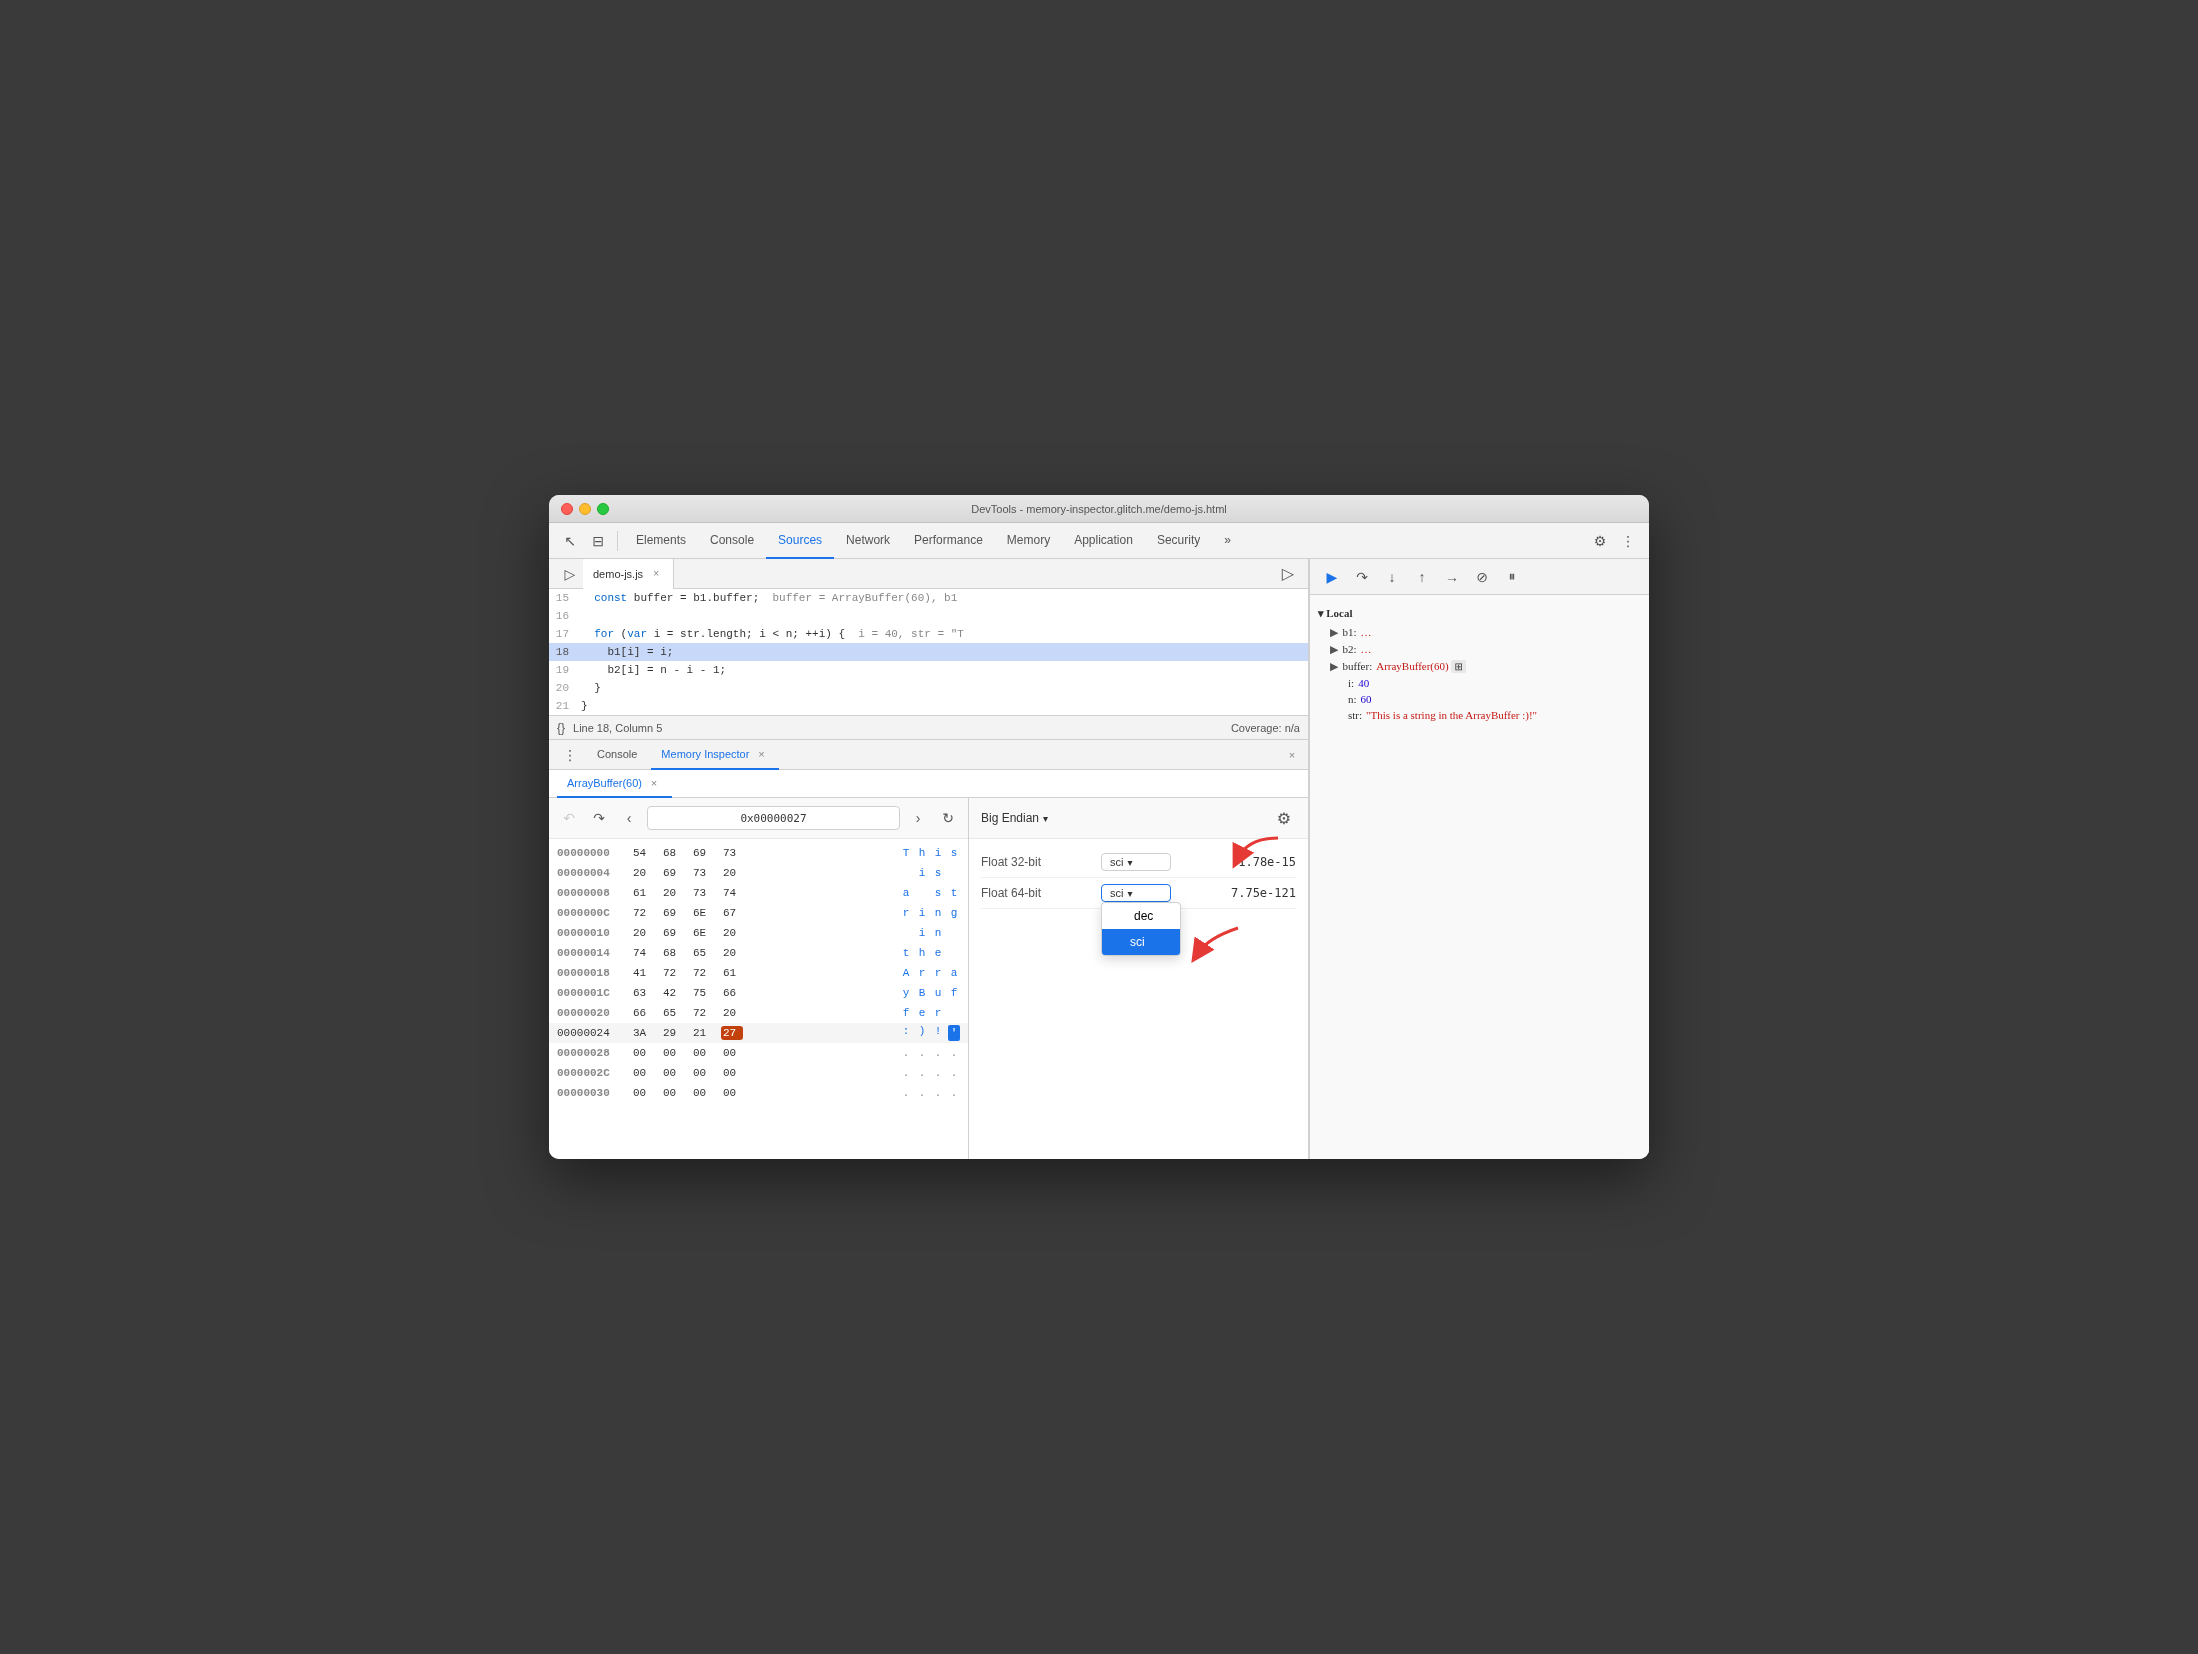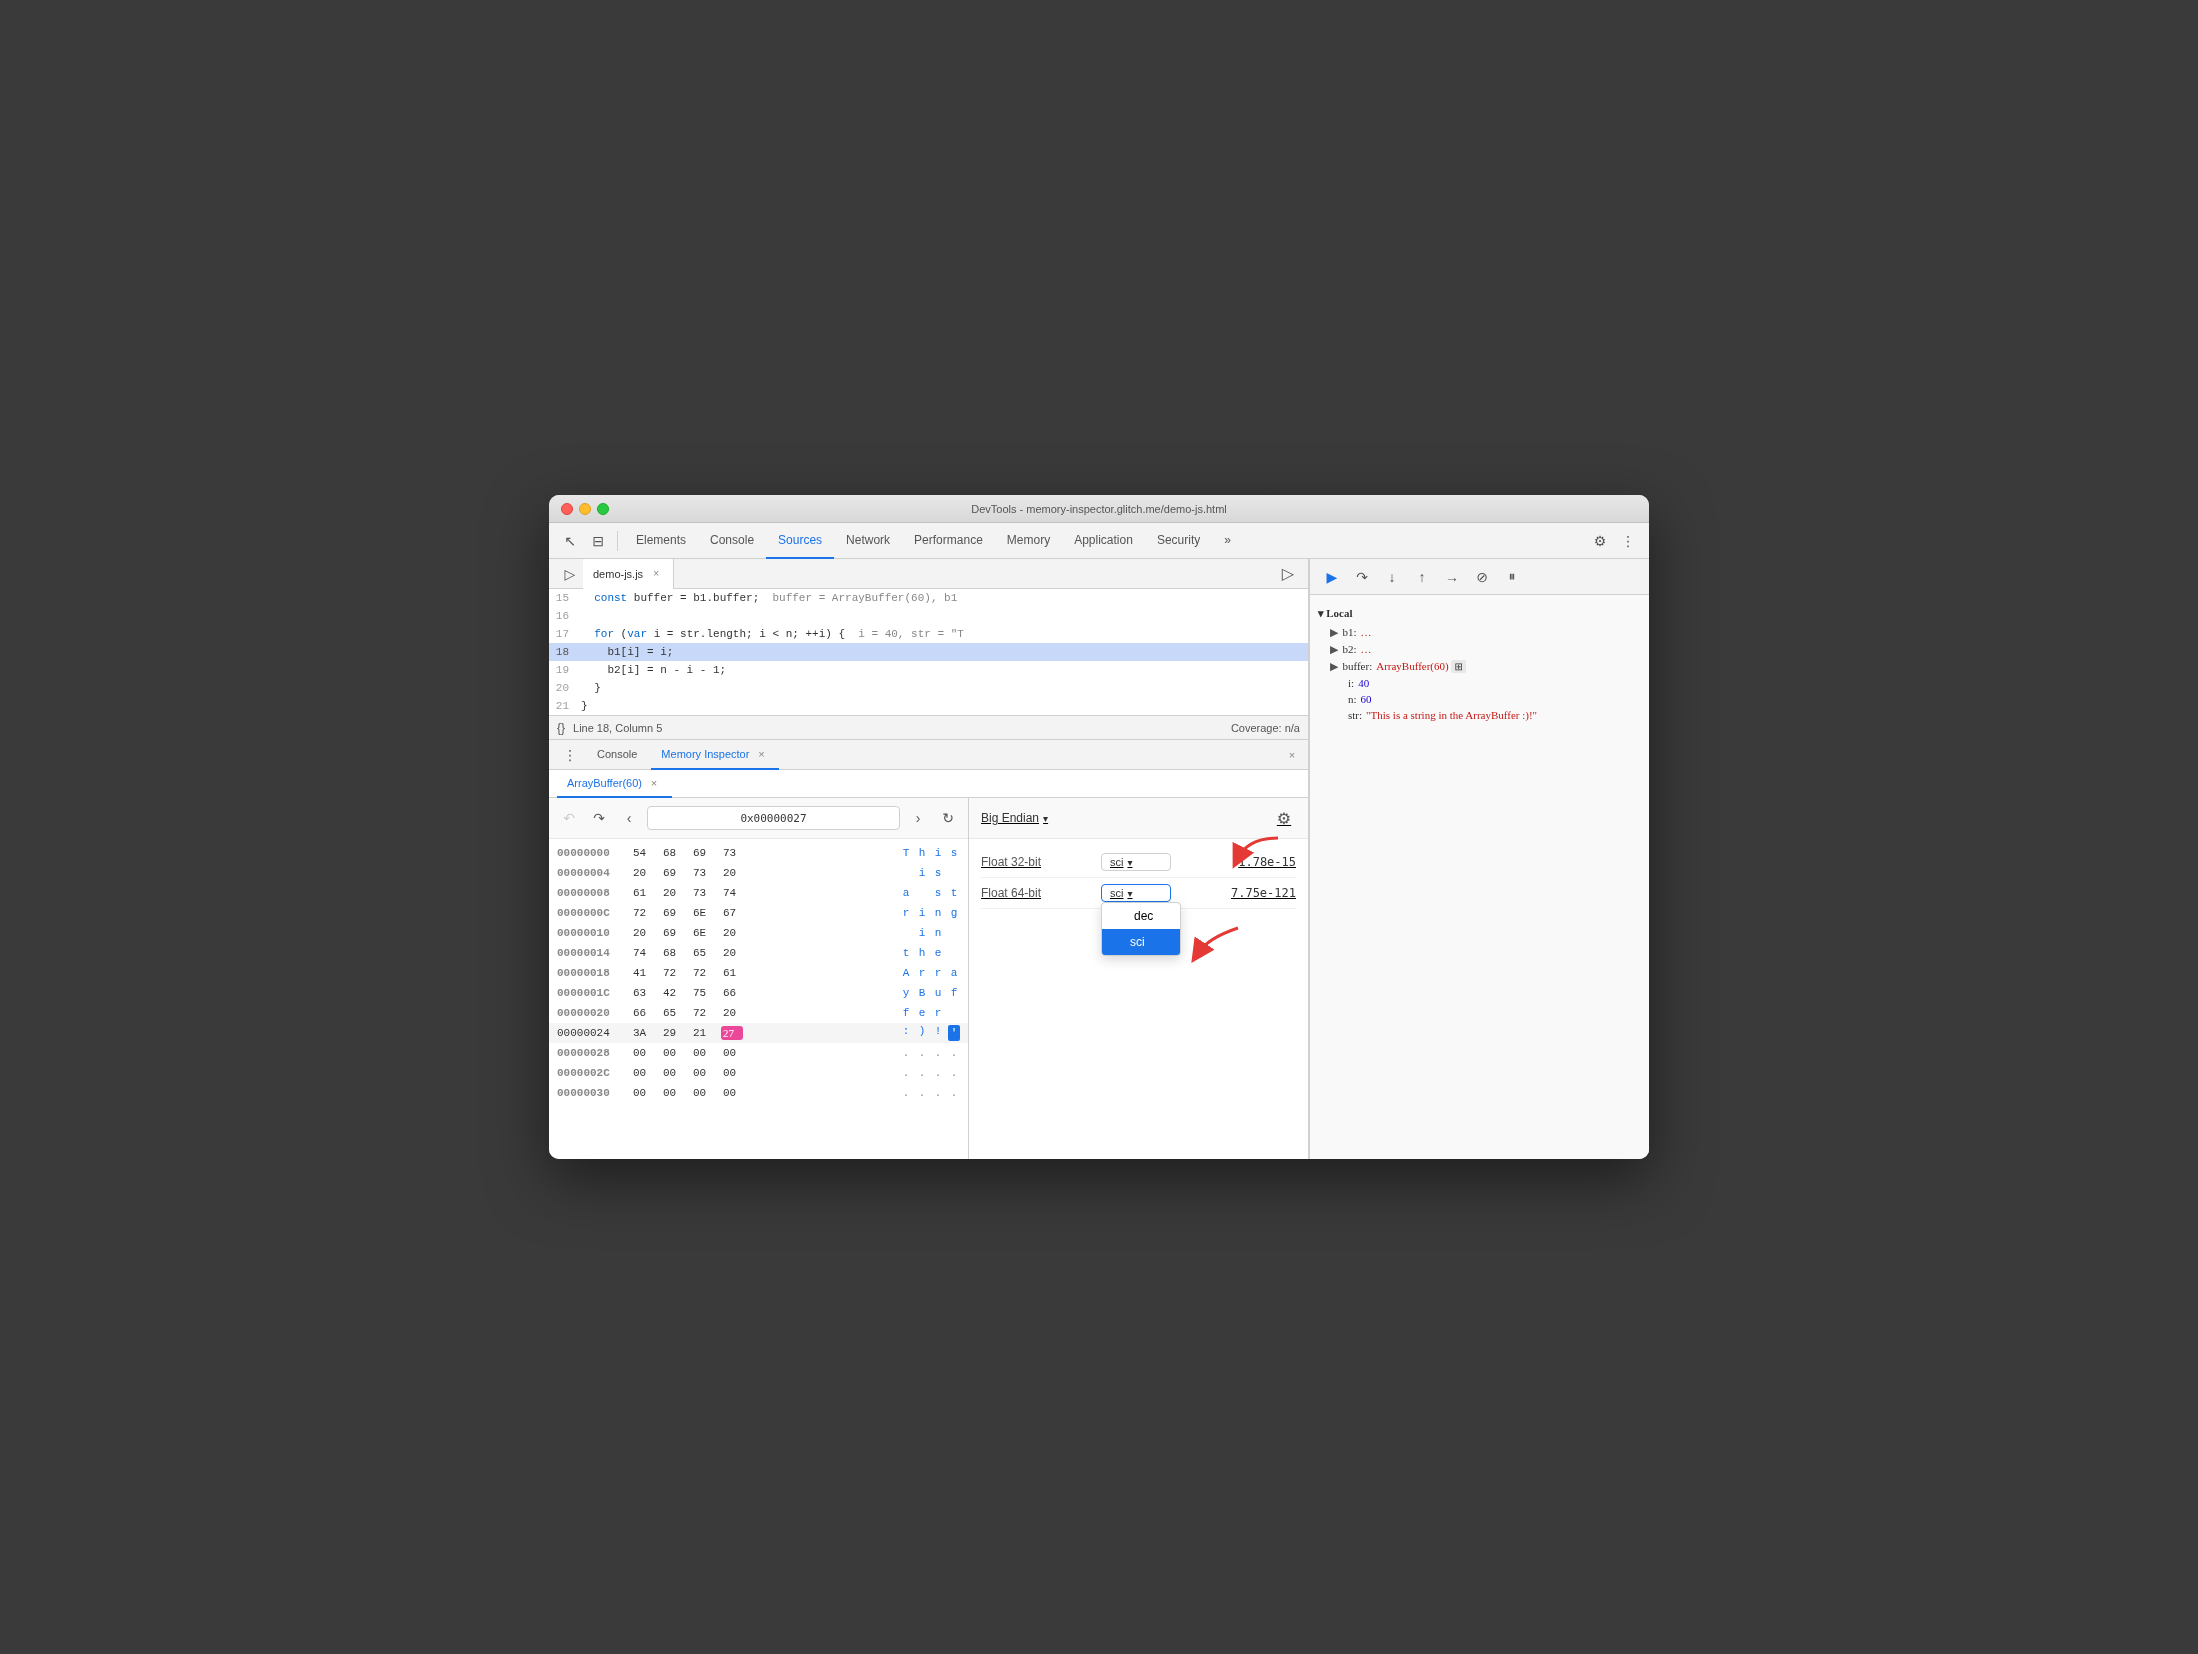--- a/index.html
+++ b/index.html
@@ -348,24 +348,23 @@
     }
     .hex-byte {
       width: 22px;
       text-align: left;
       color: #333;
       cursor: pointer;
       border-radius: 2px;
       padding: 1px 2px;
     }
     .hex-byte.selected {
-      background: #ec4899;
+      background: #c2410c;
       color: #fff;
       border-radius: 3px;
-      font-family: Liberation Serif, serif;
     }
     .hex-chars {
       display: flex;
       gap: 4px;
       padding-left: 8px;
     }
     .hex-char {
       width: 12px;
       text-align: center;
       color: #1a73e8;
@@ -376,21 +375,20 @@
       background: #1a73e8;
       color: #fff;
       border-radius: 2px;
     }
     
     .inspector-panel {
       flex: 1;
       display: flex;
       flex-direction: column;
       overflow: hidden;
-      text-decoration: underline;
     }
     .inspector-toolbar {
       display: flex;
       align-items: center;
       padding: 8px 12px;
       border-bottom: 1px solid #e8e8e8;
       background: #f9f9f9;
       gap: 8px;
     }
     .endian-selector {

